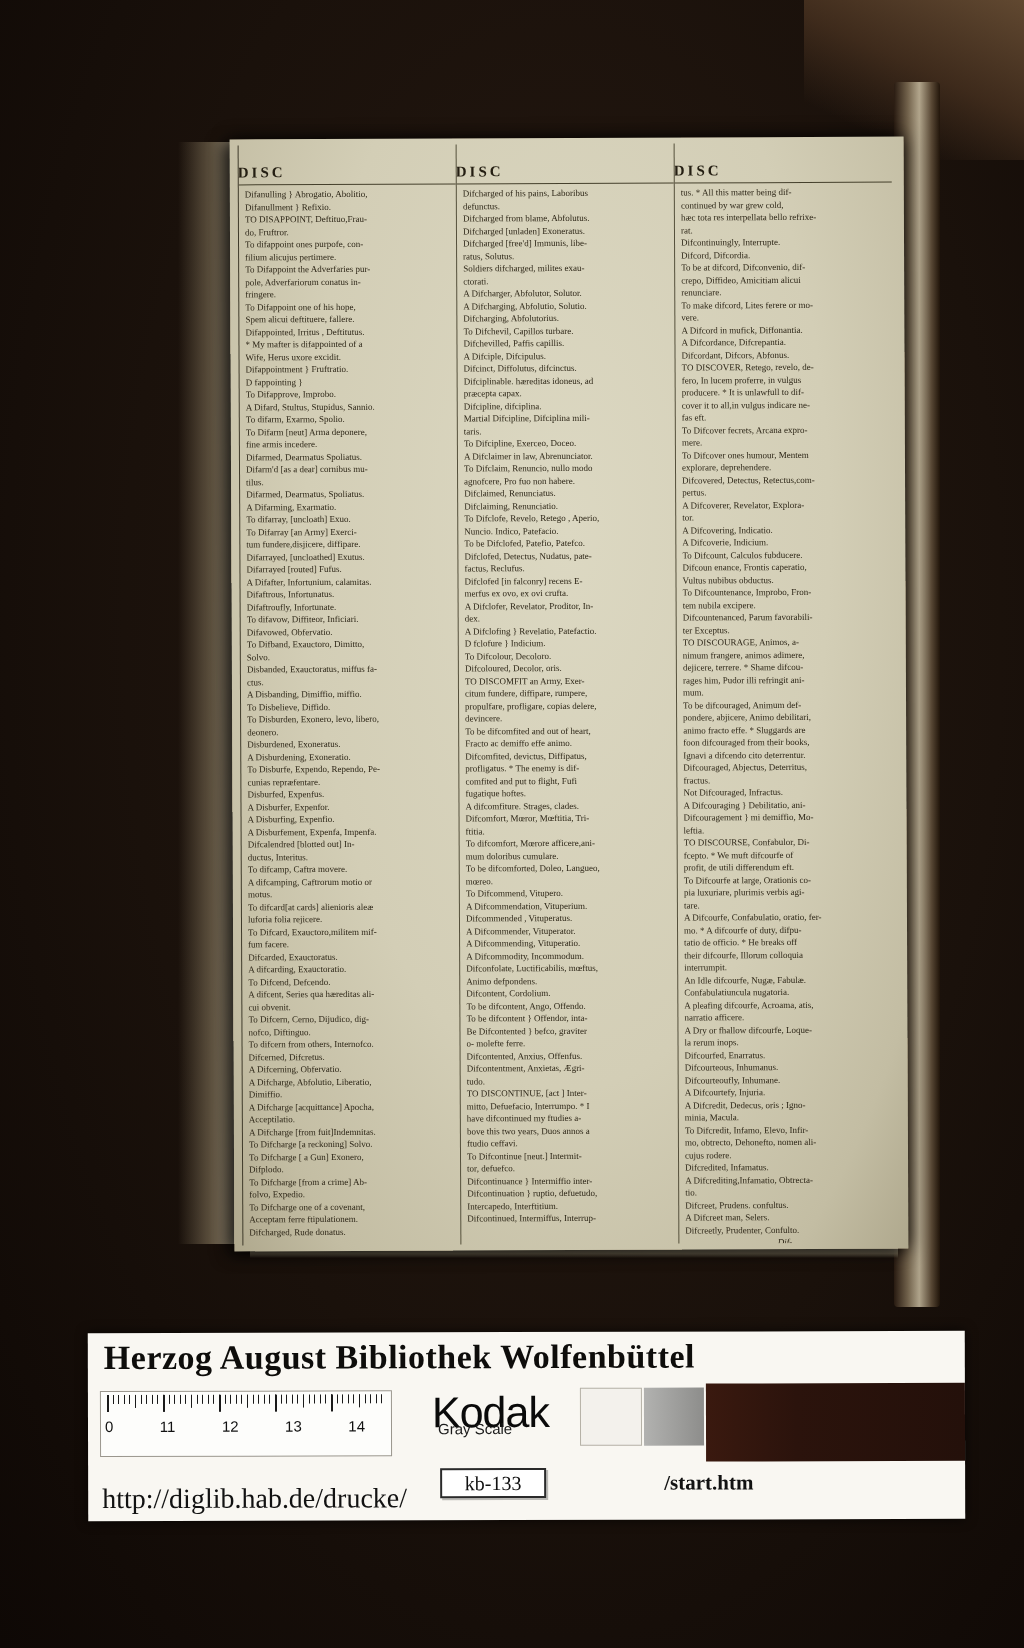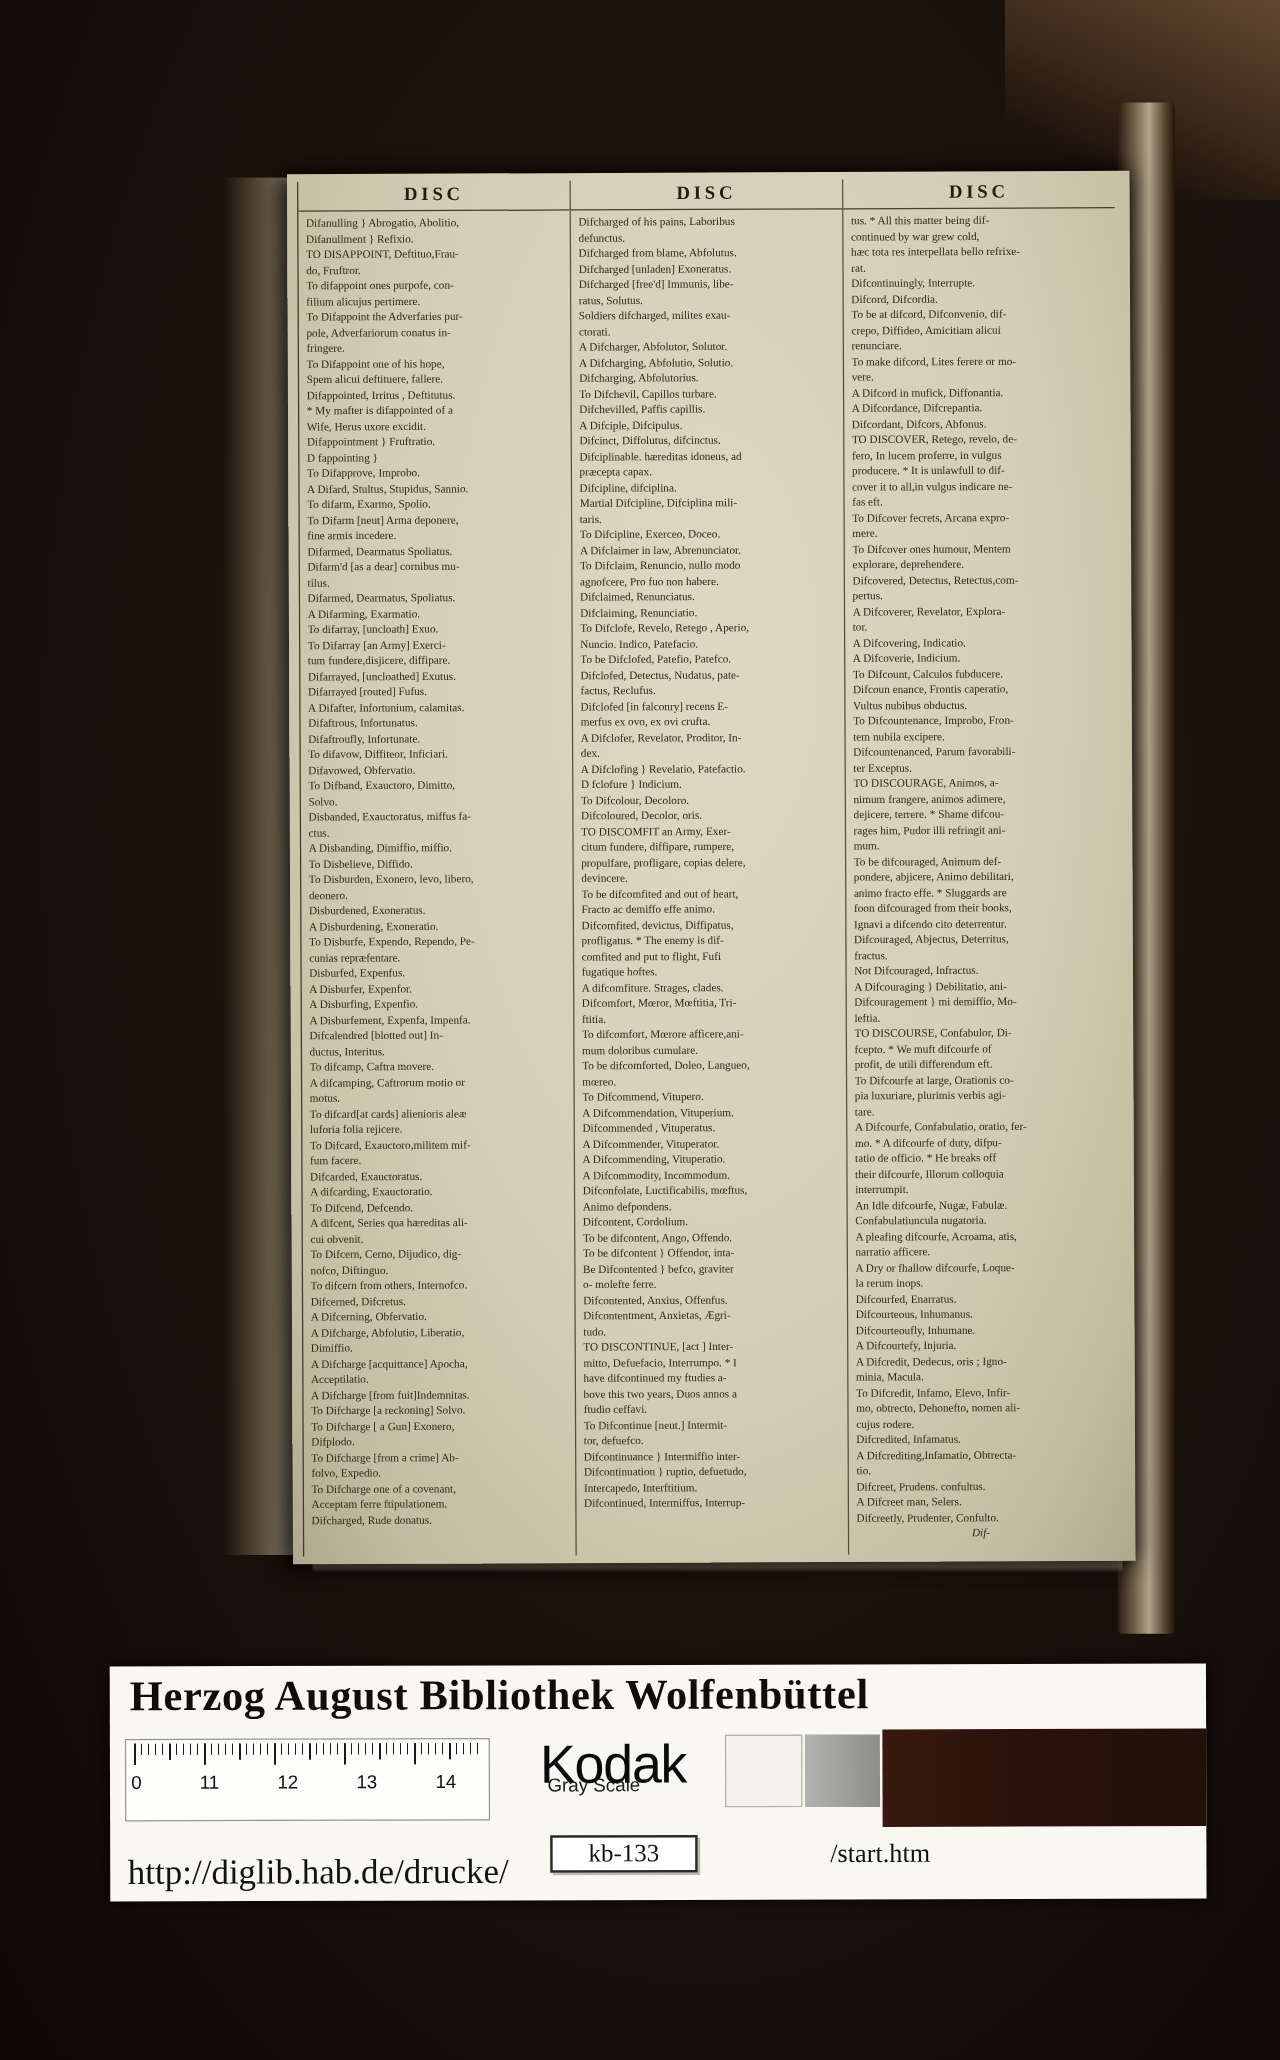--- a/index.html
+++ b/index.html
@@ -18,22 +18,22 @@
     background: linear-gradient(180deg, #b6ad92 0%, #8a7f66 60%, rgba(20,12,8,0) 100%); opacity:.8; }
 
   .page { position:absolute; left:232px; top:138px; width:674px; height:1112px;
     transform: rotate(-0.25deg);
     background: radial-gradient(ellipse at 50% 35%, #dcd8c2 0%, #d3ceb6 55%, #c3bda3 85%, #afa88d 100%);
     box-shadow: 0 0 18px rgba(0,0,0,.85), -8px 4px 16px rgba(0,0,0,.55); }
   .sheet { position:absolute; left:8px; top:6px; width:654px; height:1100px; }
   .cols { display:grid; grid-template-columns:1fr 1fr 1fr; height:100%; }
   .col { padding:0 4px 0 6px; border-left:1px solid #55503c; overflow:hidden; }
   .col:first-child { border-left:1.5px solid #3f3a2a; }
-  .head { height:24px; border-bottom:1px solid #45402c; margin:0 -5px 3px -7px;
-    text-align:center; font-weight:bold; font-size:15px; letter-spacing:3px; color:#241e12; padding-top:3px; }
+  .head { height:24px; border-bottom:1px solid #45402c; margin:16px -5px 3px -7px;
+    text-align:left; font-weight:bold; font-size:15px; letter-spacing:3px; color:#241e12; padding-top:3px; }
   .line { font-size:9px; line-height:12.5px; white-space:nowrap; overflow:hidden; color:#2e2718; }
   .col:nth-child(3) .lines .line:last-child { text-align:center; padding-right:8px; font-style:italic; }
 
   .strip { position:absolute; left:88px; top:1332px; width:877px; height:188px;
     background:#f9f7f2; transform: rotate(-0.15deg);
     box-shadow: 0 0 12px rgba(0,0,0,.7); }
   .lib-title { position:absolute; left:16px; top:6px; font-weight:bold; font-size:34px; color:#0e0d0b;
     font-family:"Liberation Serif", serif; letter-spacing:.5px; }
   .ruler { position:absolute; left:12px; top:58px; width:292px; height:66px;
     background:#fdfdfb; border:1px solid #9a968d; }
@@ -49,24 +49,24 @@
   .rlabel { }
   .kodak { position:absolute; left:344px; top:56px; font-family:"Liberation Sans", sans-serif;
     font-weight:normal; font-size:43px; color:#0a0a0a; letter-spacing:-1px; }
   .grayscale-label { position:absolute; left:350px; top:88px; font-family:"Liberation Sans", sans-serif;
     font-size:15px; color:#1a1a1a; }
   .patch { position:absolute; top:56px; height:58px; }
   .patch-white { left:492px; width:62px; background:#f3f1ec; border:1px solid #b5b1a6; }
   .patch-gray { left:556px; width:60px; background:linear-gradient(90deg,#b2b2b0,#8d8d8b); }
   .patch-dark { left:618px; top:52px; width:259px; height:78px;
     background:linear-gradient(90deg,#3a190f 0%, #2b130c 35%, #24100a 100%); }
-  .shelfmark { position:absolute; left:352px; top:136px; width:118px; height:30px;
+  .shelfmark { position:absolute; left:352px; top:136px; width:106px; height:30px;
     background:#fff; border:2px solid #2a2a2a; box-shadow:2px 2px 0 rgba(0,0,0,.25);
     text-align:center; line-height:26px; font-size:20px; color:#111; }
-  .startlink { position:absolute; left:576px; top:139px; font-size:21px; color:#121212; }
+  .startlink { position:absolute; left:576px; top:139px; font-size:21px; color:#121212;font-weight:bold; }
   .url { position:absolute; left:14px; top:150px; font-size:28px; color:#121212; }
 </style>
 </head>
 <body>
 
 <div class="backdrop"></div>
 <div class="top-right-cover"></div>
 <div class="right-edge"></div>
 <div class="left-curve"></div>
 <div class="bottom-edge"></div>

